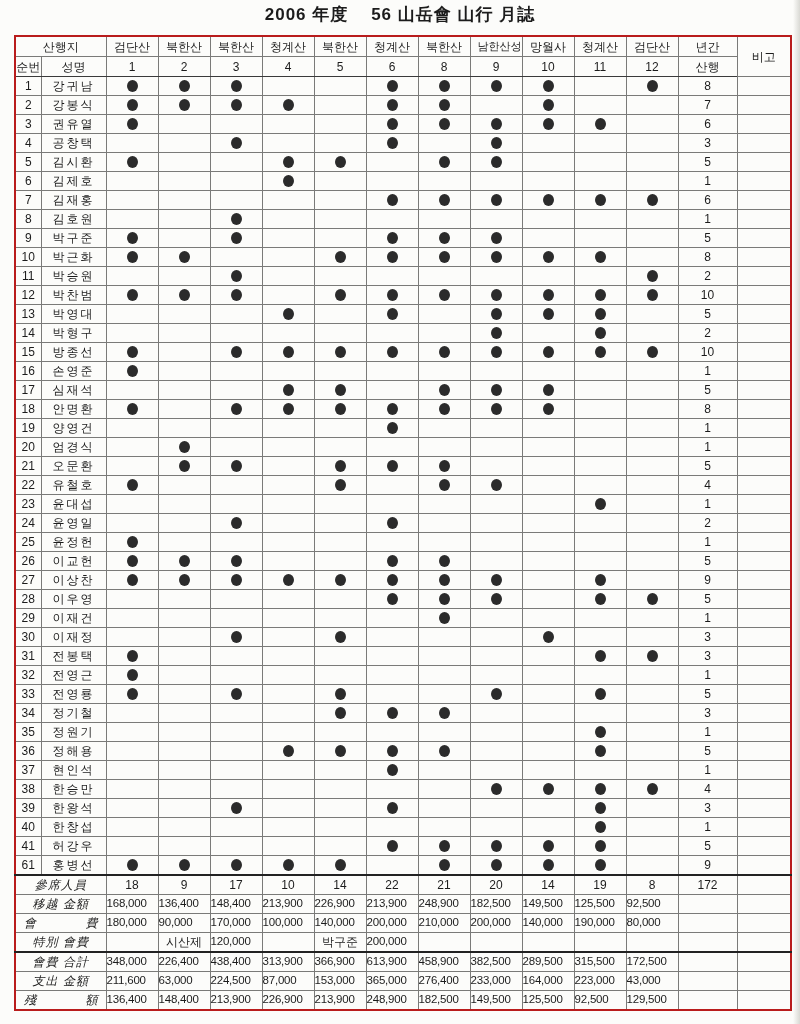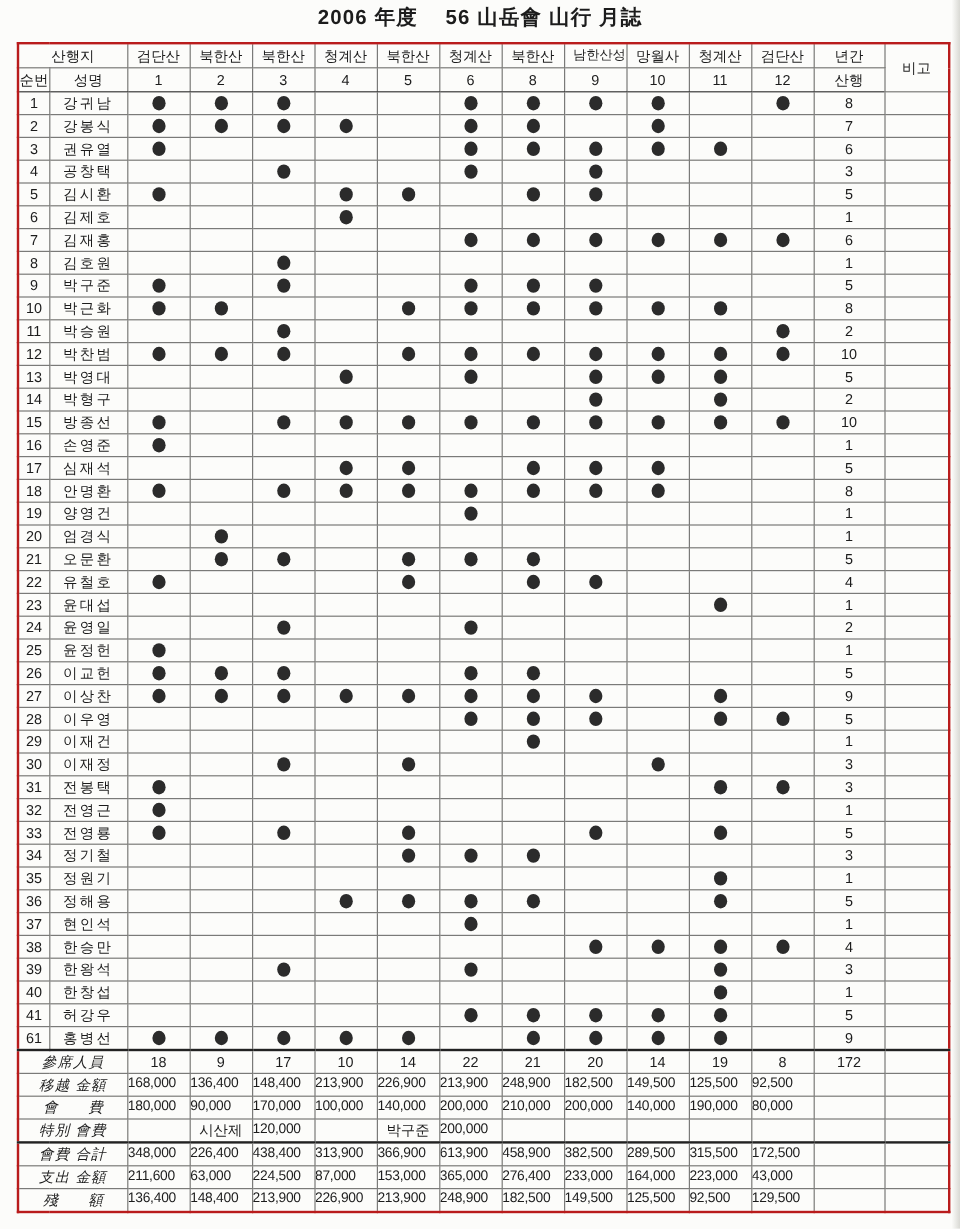--- a/index.html
+++ b/index.html
@@ -31,21 +31,21 @@
   }
   thead th { height:19px; }
   tr.r-member td { height:18px; }
   tr.r-sum td { height:18px; }
   tr.sep td { border-top:2px solid #222; }
   thead tr:last-child th { border-bottom:1.5px solid #3a3a3a; }
   .name-cell { letter-spacing:2px;text-align:center; }
   .mountain-sm { letter-spacing:0; font-size:11px;text-align:right; }
   .money { text-align:left; padding-right:4px; font-size:11.5px; letter-spacing:-0.2px; }
   .lab { letter-spacing:1px;font-style:italic; }
-  .spread { text-align:justify; text-align-last:justify; padding:0 20px; letter-spacing:0; }
+  .spread { text-align:justify; text-align-last:justify; padding:0 8px; letter-spacing:0; }
   .dot {
     display:inline-block; width:11px; height:12px; border-radius:50%;
     background:#2b2b2b; vertical-align:middle;
   }
 </style>
 </head>
 <body>
 
 <div class="page-title">2006 年度    56 山岳會 山行 月誌</div>
 

